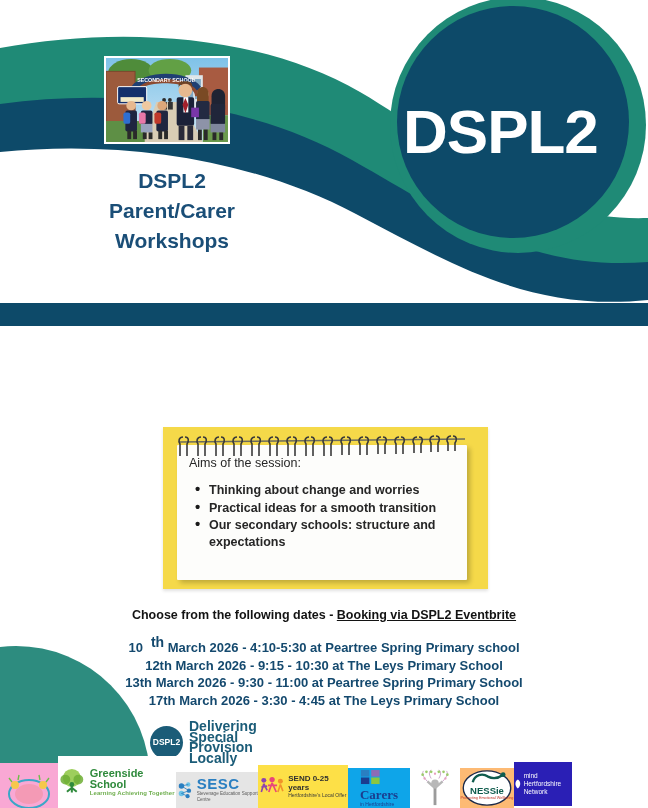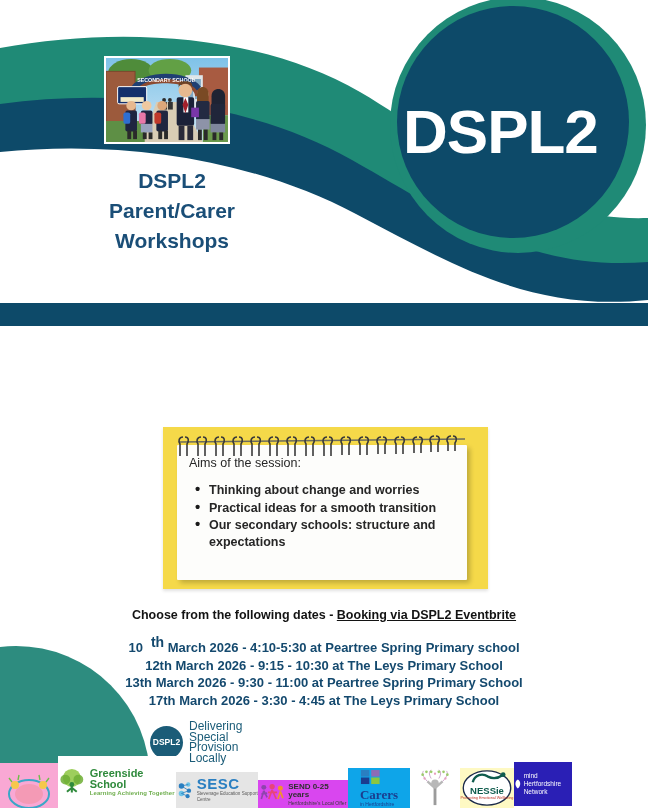--- a/index.html
+++ b/index.html
@@ -113,42 +113,42 @@
   .dspl-logo{
     position:absolute;left:150px;top:725px;width:120px;height:34px;z-index:5;
     display:flex;align-items:center;gap:6px;
   }
   .dspl-logo .circ{
     width:33px;height:33px;border-radius:50%;background:#1b5c78;
     color:#fff;font-size:8.5px;font-weight:700;
     display:flex;align-items:center;justify-content:center;flex:0 0 auto;
   }
   .dspl-logo .tag{
-    color:#1b5c78;font-size:12px;font-weight:400;line-height:10.5px;
+    color:#1b5c78;font-size:14px;font-weight:700;line-height:10.5px;
   }
   .dspl-logo .tag span{display:block;}
 
   
   .logo-strip{
     position:absolute;left:0;top:764px;width:648px;height:44px;
     z-index:6;display:flex;align-items:stretch;
   }
   .logo{
     display:flex;align-items:center;justify-content:center;
     box-sizing:border-box;overflow:hidden;position:relative;
   }
 
   .lg-best{width:58px;background:#f9a8d4;margin-top:-1px;height:56px;align-items:flex-end;}
   .lg-greenside{width:118px;background:#ffffff;align-self:flex-end;height:52px;}
   .lg-sesc{width:82px;background:#e5e5e5;align-self:flex-end;height:36px;}
-  .lg-send{width:90px;background:#d946ef;align-self:flex-end;height:28px;justify-content:center;}
+  .lg-send{width:90px;background:#fde047;align-self:flex-end;height:43px;justify-content:center;}
   .lg-larwood{width:110px;background:#8e2434;align-self:flex-end;height:36px;}
   .lg-carers{width:62px;background:#0ea5e9;align-self:flex-end;height:40px;}
   .lg-tree{width:50px;background:#ffffff;align-self:flex-end;height:40px;}
-  .lg-nessie{width:54px;background:#fef9c3;align-self:flex-end;height:40px;}
+  .lg-nessie{width:54px;background:#fdba74;align-self:flex-end;height:40px;}
   .lg-mind{width:58px;background:#2a1fb5;height:44px;margin-top:-2px;}
 
   .greenside-txt{color:#2f8a3c;font-size:11px;font-weight:700;line-height:11px;}
   .greenside-sub{color:#6fae4e;font-size:6px;font-weight:700;letter-spacing:.1px;}
   .sesc-txt{color:#2a7fc1;font-size:15px;font-weight:700;letter-spacing:.5px;line-height:14px;}
   .sesc-sub{color:#5a5a5a;font-size:4.6px;line-height:5.6px;}
   .send-txt{color:#2f2f2f;font-size:8px;font-weight:700;line-height:8.5px;}
   .send-sub{color:#3a3a3a;font-size:5px;}
   .larwood-txt{color:#f1e3c3;font-size:12px;font-weight:700;font-family:"Liberation Serif",serif;line-height:12px;}
   .larwood-sub{color:#e7d8b7;font-size:4.6px;}

